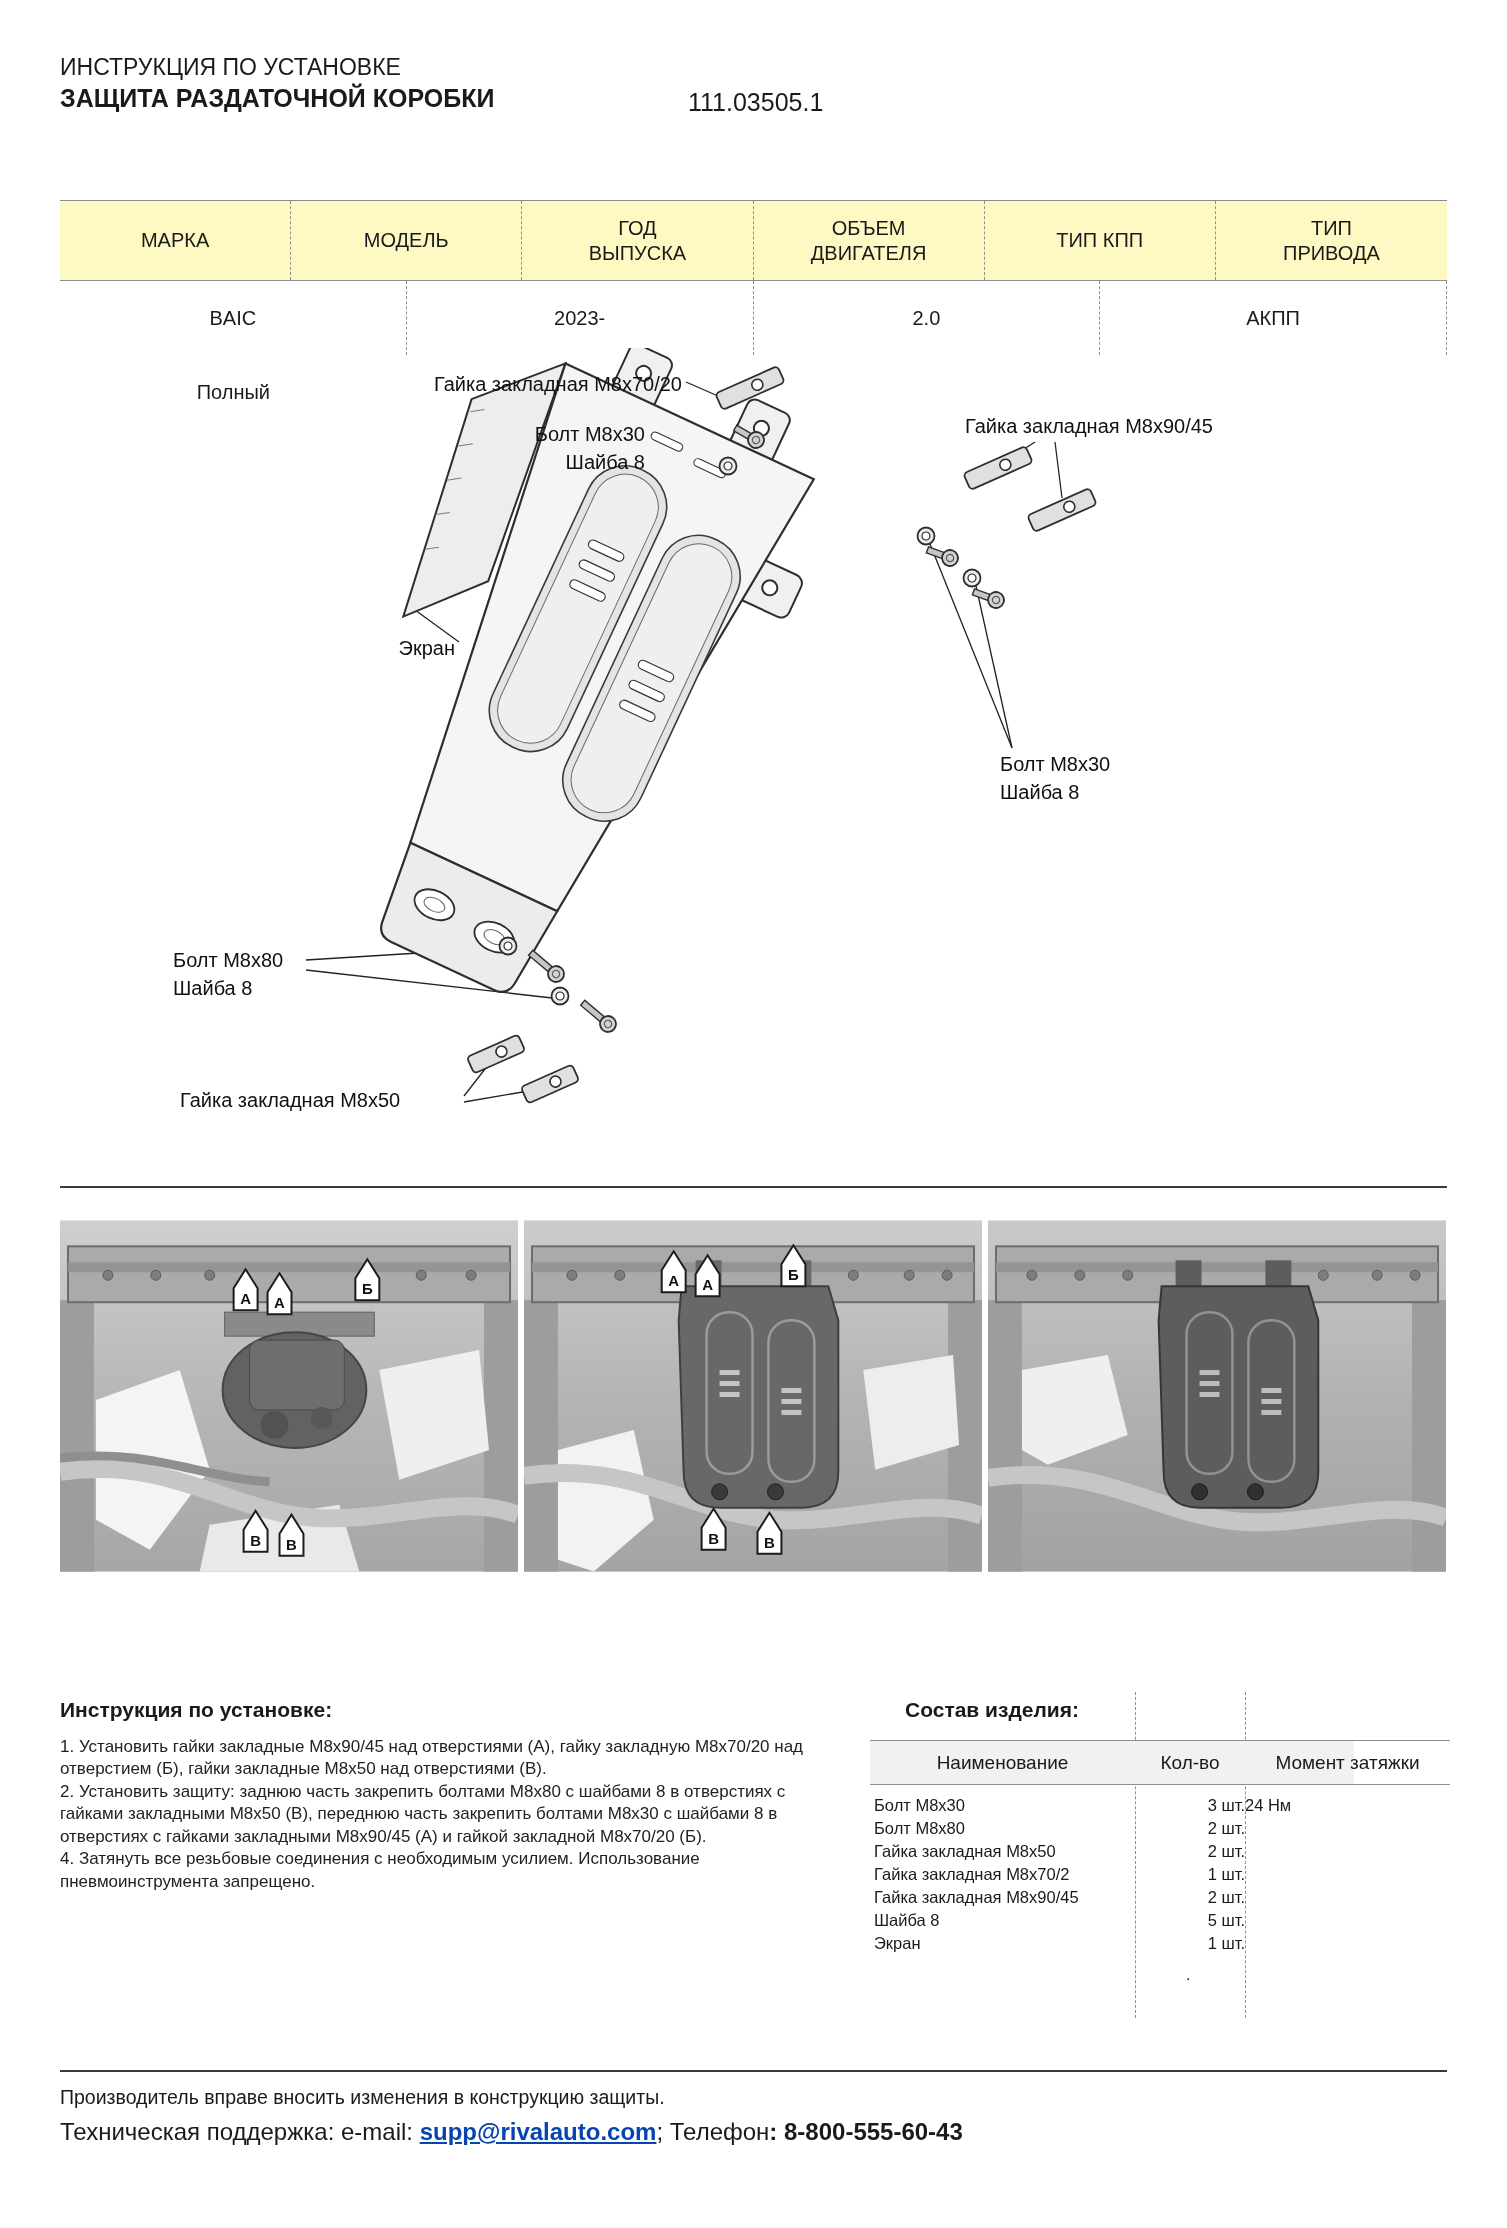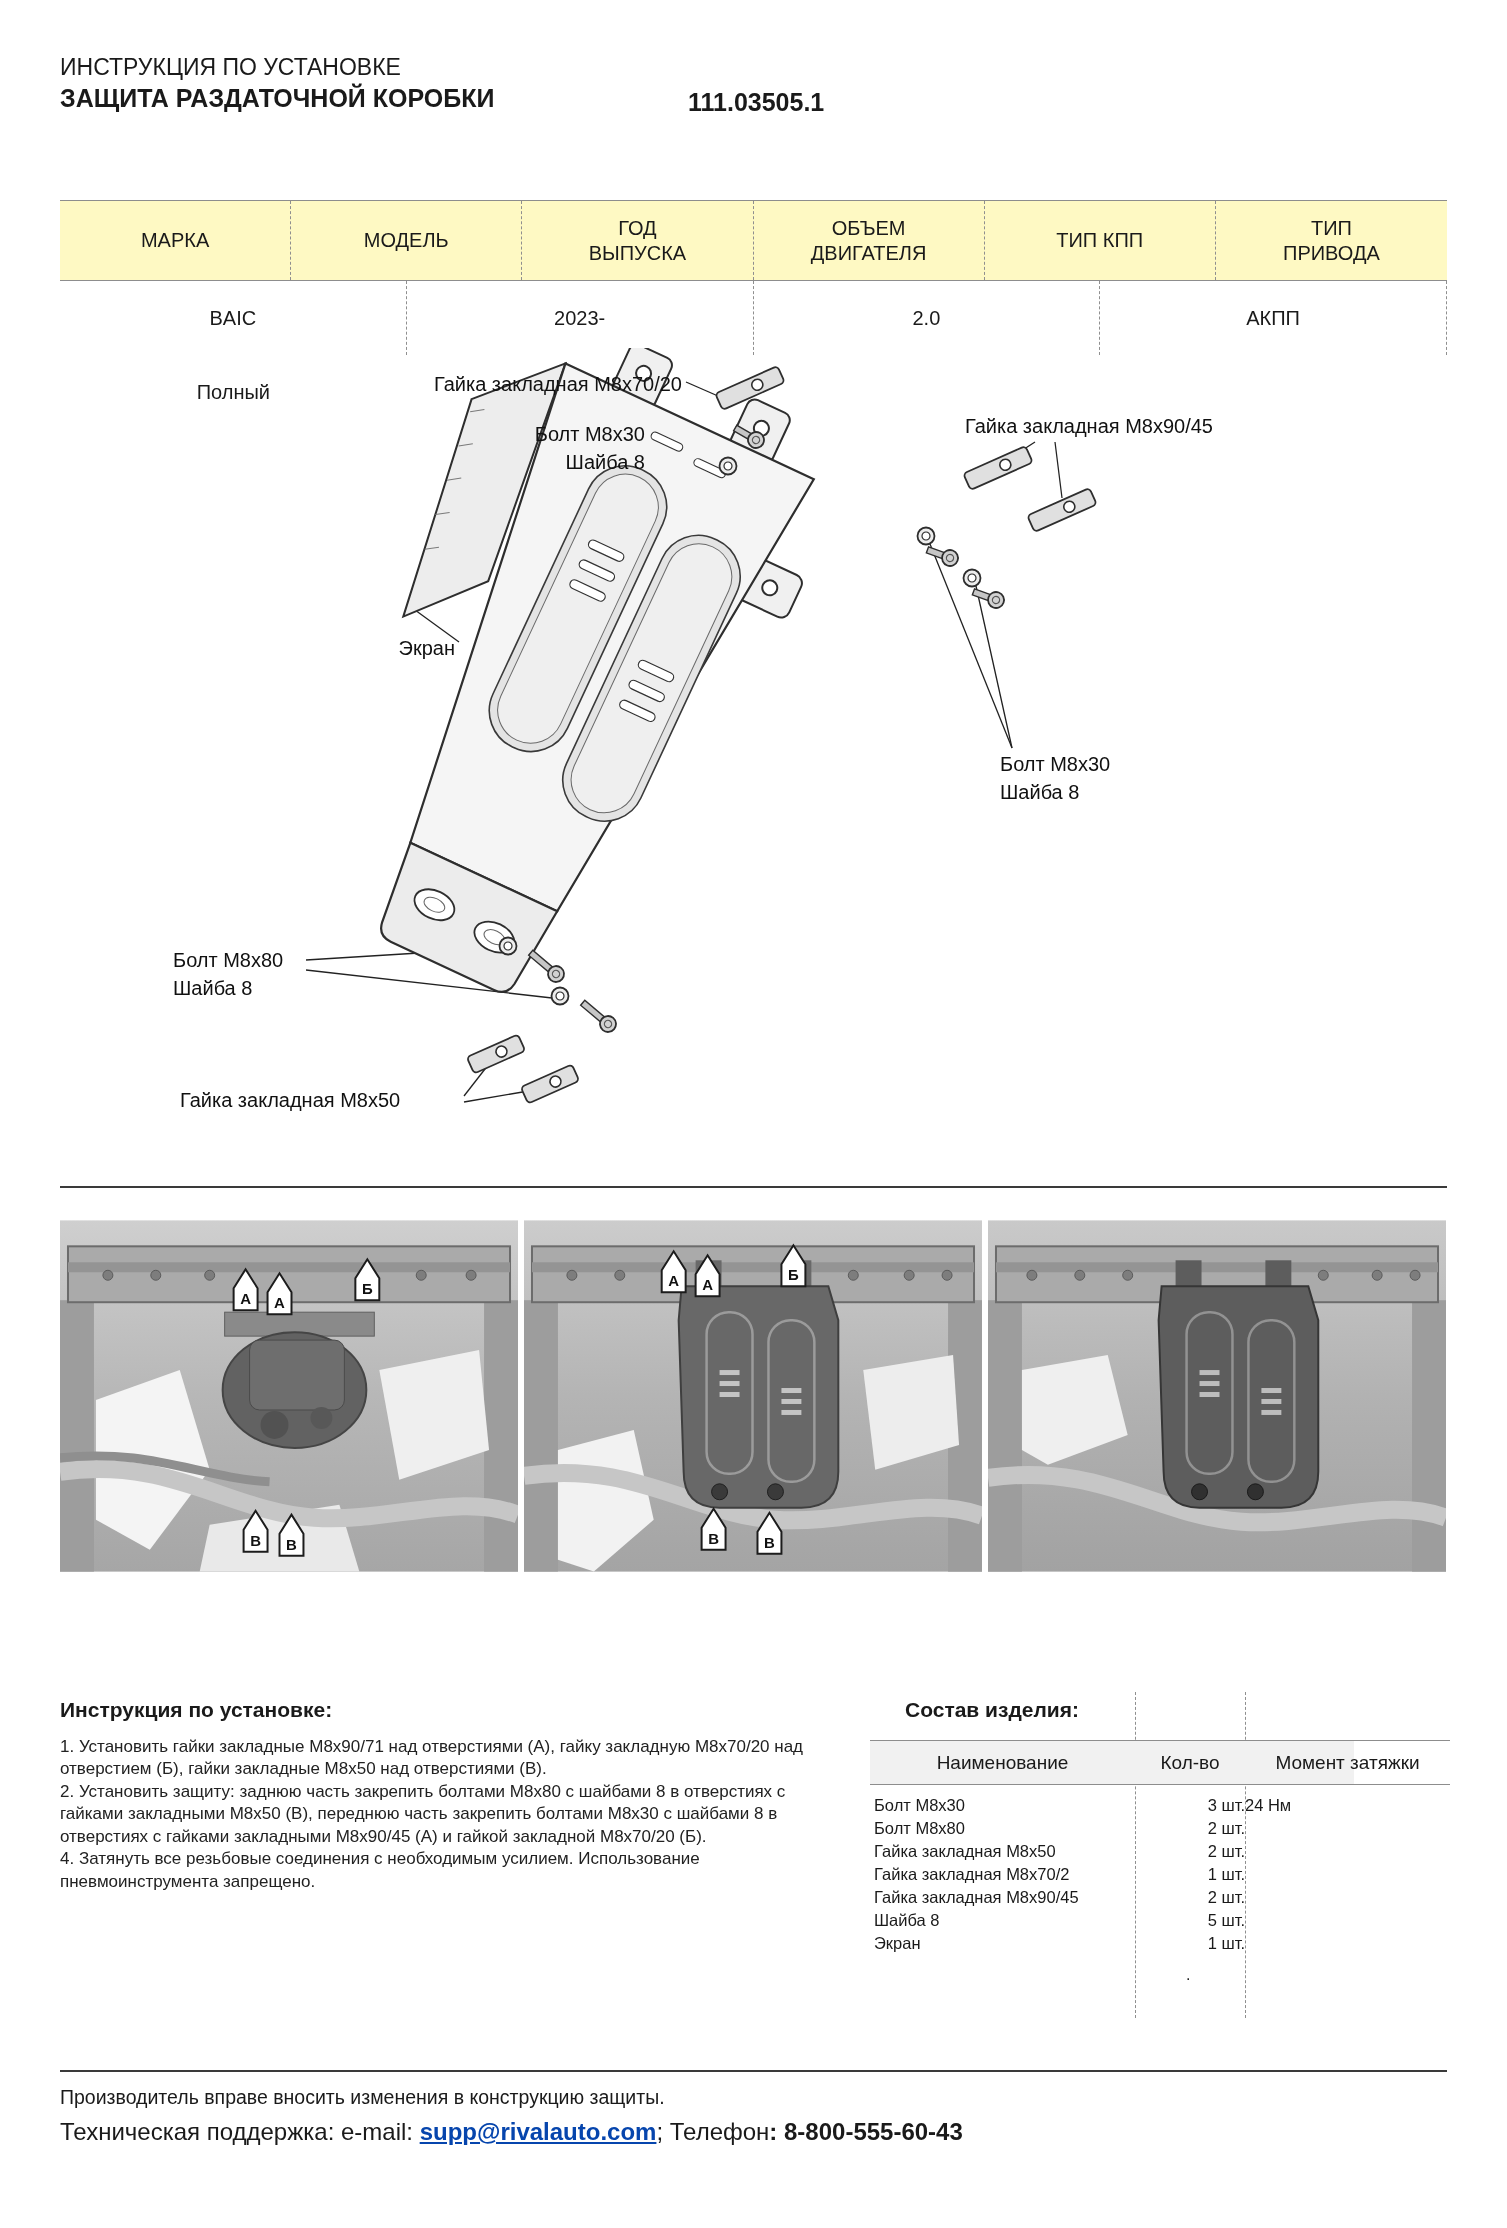--- a/index.html
+++ b/index.html
@@ -4,21 +4,21 @@
 <title>111.03505.1</title>
 <style>
   *{margin:0;padding:0;box-sizing:border-box}
   html,body{background:#ffffff}
   .page{position:relative;width:1507px;height:2228px;margin:8px auto;background:#fff;
         font-family:"Liberation Sans","DejaVu Sans",sans-serif;color:#1a1a1a;overflow:hidden}
 
   
   .doc-type{position:absolute;left:60px;top:46px;font-size:23px}
   .product{position:absolute;left:60px;top:76px;font-size:25px;font-weight:bold}
-  .part-number{position:absolute;left:688px;top:80px;font-size:25px;font-weight:bold}
+  .part-number{position:absolute;left:688px;top:80px;font-size:25px;font-weight:normal}
 
   
   .vtable{position:absolute;left:60px;top:192px;width:1387px;border-top:1px solid #8d8d8d}
   .vhead{display:grid;grid-template-columns:repeat(6,1fr);background:#fef9c3;border-bottom:1px solid #8d8d8d}
   .vrow{display:grid;grid-template-columns:repeat(4,1fr)}
   .vcell{display:flex;align-items:center;justify-content:center;text-align:center;
          font-size:20px;white-space:pre-line;line-height:1.25}
   .vhead .vcell{height:79px}
   .vrow .vcell{height:74px}
   .vcell:not(:last-child){border-right:1px dashed #8f8f8f}
@@ -402,21 +402,21 @@
           <rect x="274" y="179" width="20" height="5"></rect>
           <rect x="274" y="190" width="20" height="5"></rect>
       </g>
       <circle cx="212" cy="272" r="8" fill="#303030" stroke="#1a1a1a"></circle>
       <circle cx="268" cy="272" r="8" fill="#303030" stroke="#1a1a1a"></circle>
     </svg>
   </div>
 
   <div class="instr-title">Инструкция по установке:</div>
   <div class="instr-body">
-    <div>1. Установить гайки закладные М8х90/71 над отверстиями (А), гайку закладную М8х70/20 над отверстием (Б), гайки закладные М8х50 над отверстиями (В).</div>
+    <div>1. Установить гайки закладные М8х90/45 над отверстиями (А), гайку закладную М8х70/20 над отверстием (Б), гайки закладные М8х50 над отверстиями (В).</div>
     <div>2. Установить защиту: заднюю часть закрепить болтами М8х80 с шайбами 8 в отверстиях с гайками закладными М8х50 (В), переднюю часть закрепить болтами М8х30 с шайбами 8 в отверстиях с гайками закладными М8х90/45 (А) и гайкой закладной М8х70/20 (Б).</div>
     <div>4. Затянуть все резьбовые соединения с необходимым усилием. Использование пневмоинструмента запрещено.</div>
   </div>
 
   <div class="parts-title">Состав изделия:</div>
   <div class="parts-vline pv1"></div>
   <div class="parts-vline pv2"></div>
   <div class="parts-hline phl1"></div>
   <div class="parts-headbg">
     <div class="ph-cell">Наименование</div>

